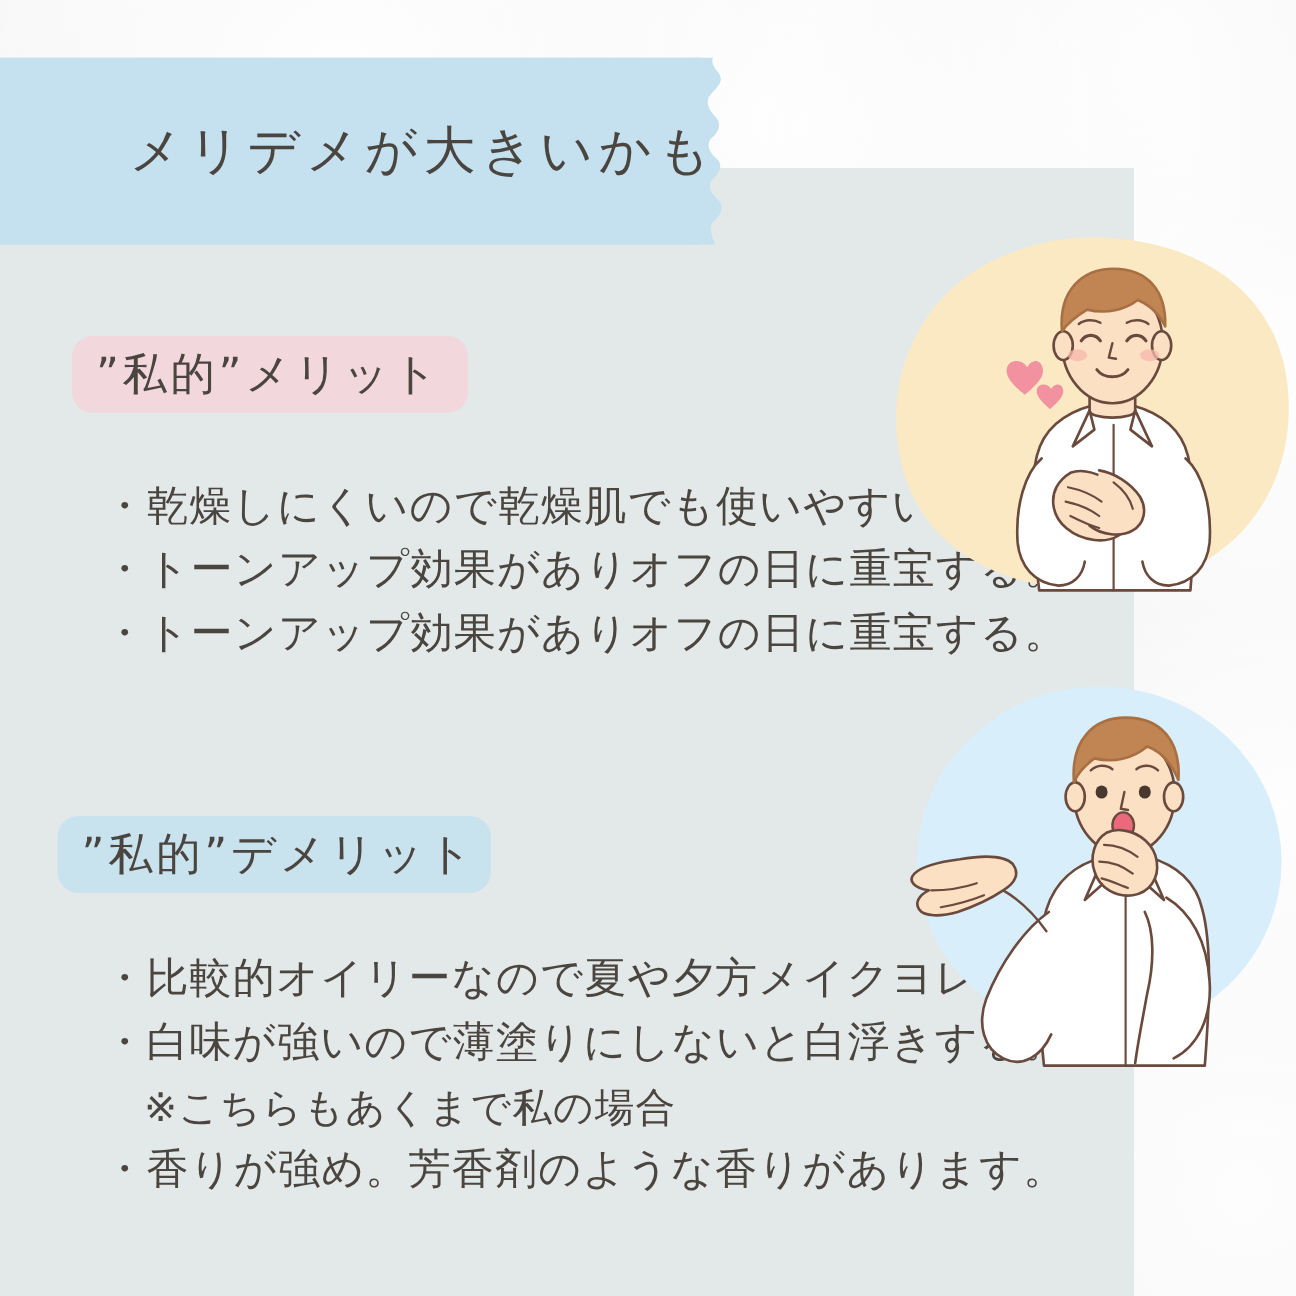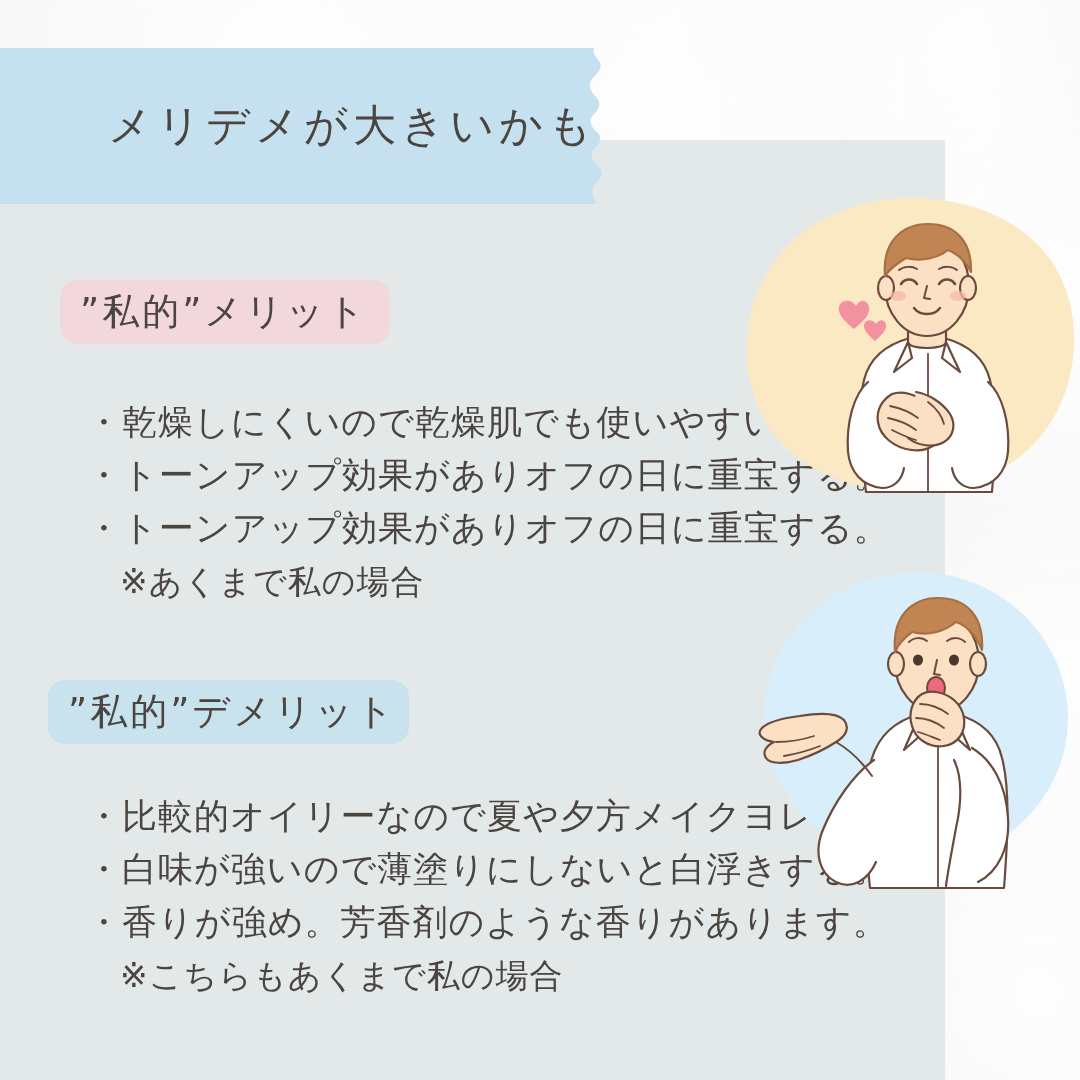--- a/index.html
+++ b/index.html
@@ -154,21 +154,20 @@
   </div>
 
   <div class="chip chip-merit">
     <span>”私的”メリット</span>
   </div>
 
   <div class="list list-merit">
     <span class="line">・乾燥しにくいので乾燥肌でも使いやすい。</span>
     <span class="line">・トーンアップ効果がありオフの日に重宝する。</span>
     <span class="line">・トーンアップ効果がありオフの日に重宝する。</span>
-    <span class="line note">※あくまで私の場合</span>
   </div>
 
   <svg class="illus illus-merit" viewBox="0 0 340 300">
     <g>
       <path d="M168,2 C250,2 318,42 330,118 C342,196 300,272 214,290
                C128,308 40,278 14,206 C-12,134 18,52 88,20 C114,8 140,2 168,2 Z" fill="#fbe9c4"></path>
     </g>
     <g fill="none" stroke="#6b4a3e" stroke-width="2.2" stroke-linecap="round" stroke-linejoin="round">
 
       <path d="M124,296 C118,244 116,208 122,184 C128,160 146,148 168,142
@@ -226,22 +225,22 @@
     </g>
   </svg>
 
   <div class="chip chip-demerit">
     <span>”私的”デメリット</span>
   </div>
 
   <div class="list list-demerit">
     <span class="line">・比較的オイリーなので夏や夕方メイクヨレする。</span>
     <span class="line">・白味が強いので薄塗りにしないと白浮きする。</span>
+    <span class="line note">※こちらもあくまで私の場合</span>
     <span class="line">・香りが強め。芳香剤のような香りがあります。</span>
-    <span class="line note">※こちらもあくまで私の場合</span>
   </div>
 
   <svg class="illus illus-demerit" viewBox="0 0 340 320">
     <g>
       <ellipse cx="176" cy="148" rx="152" ry="146" fill="#d8eefa"></ellipse>
     </g>
     <g fill="none" stroke="#6b4a3e" stroke-width="2.2" stroke-linecap="round" stroke-linejoin="round">
 
       <path d="M130,318 C124,262 124,216 132,188 C140,162 158,150 180,144
                L216,144 C238,150 256,162 262,188 C270,218 268,266 264,318 Z" fill="#ffffff"></path>

